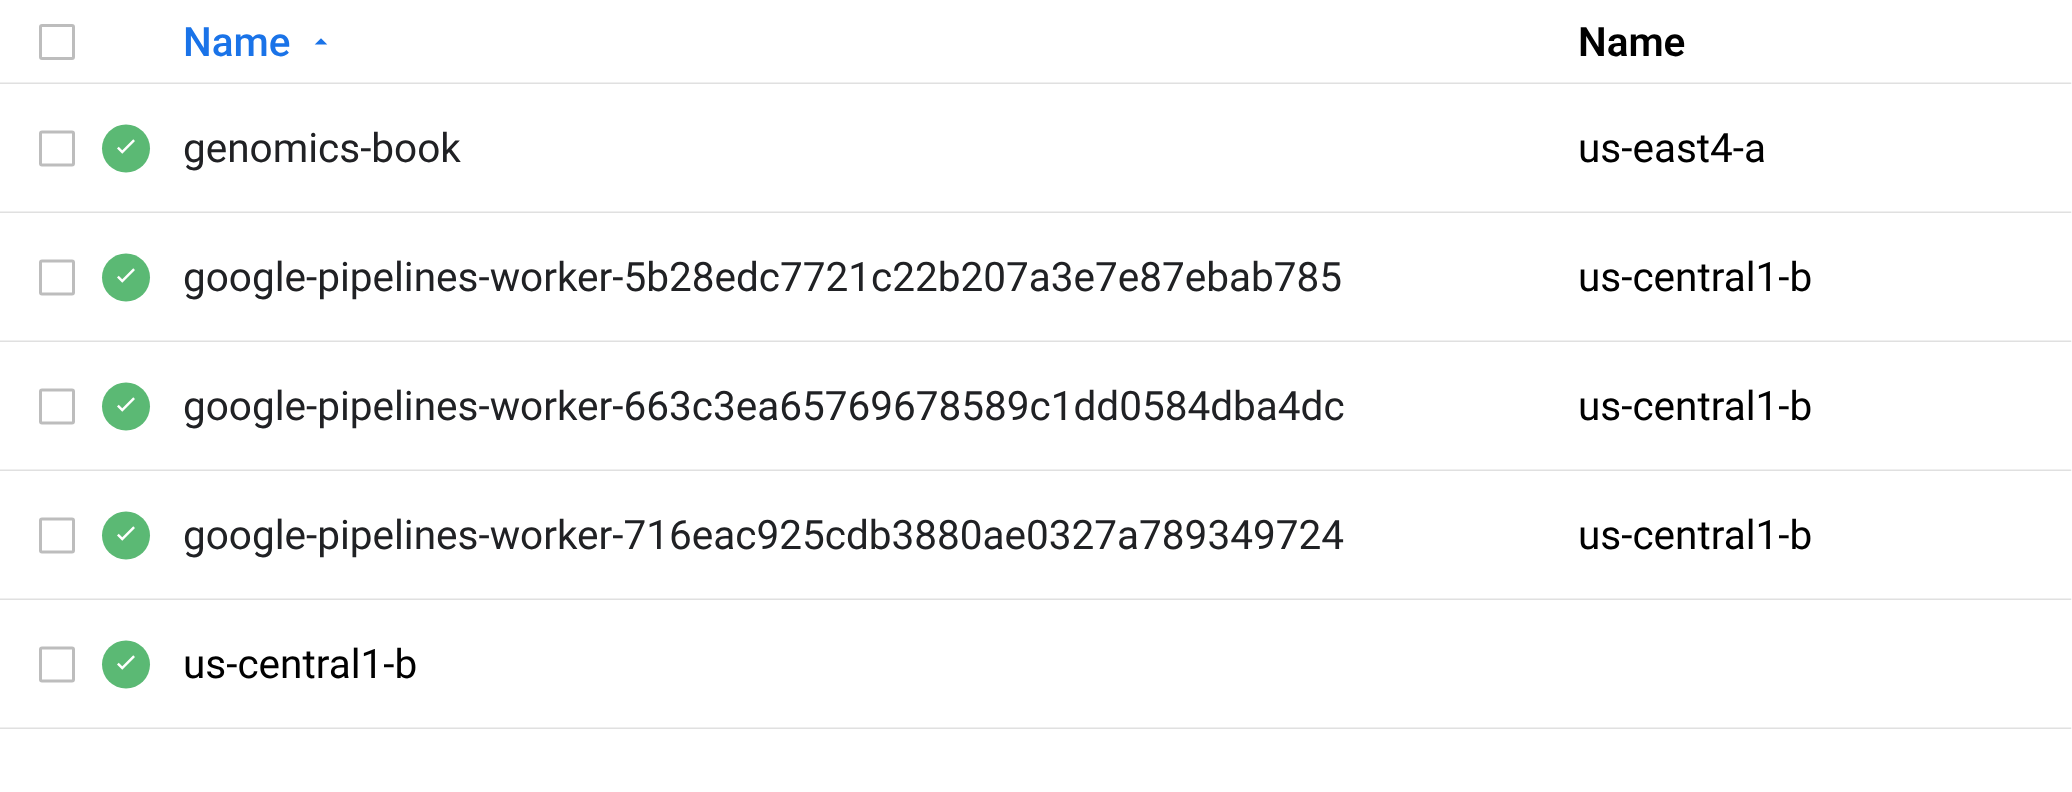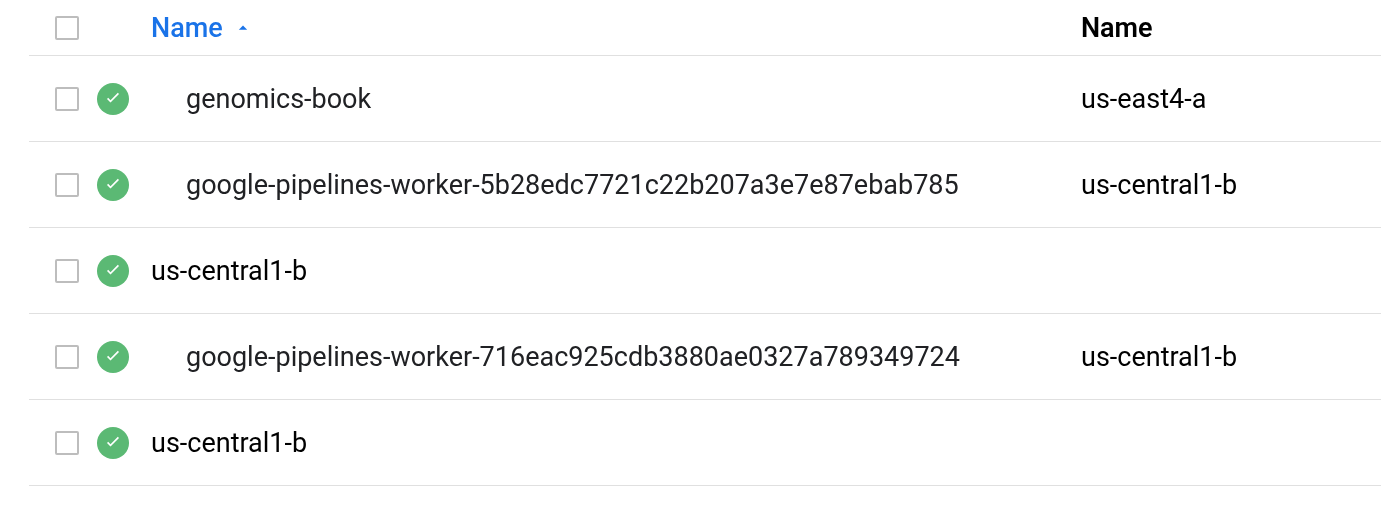--- a/index.html
+++ b/index.html
@@ -4,21 +4,21 @@
   <style>
     * { box-sizing: border-box; }
     body {
       margin: 0;
       padding: 0;
       font-family: Roboto, "Helvetica Neue", Arial, sans-serif;
       background: #fff;
       color: #202124;
       width: 1381px;
     }
-    .table { width: 100%; padding-left: 29px; }
+    .table { width: 100%; }
     .row {
       display: flex;
       align-items: center;
       border-bottom: 1px solid #e0e0e0;
       min-height: 86px;
       padding: 0 8px;
     }
     .header-row {
       min-height: 56px;
     }
@@ -74,21 +74,20 @@
       border-radius: 50%;
       background: #5bb974;
       display: inline-flex;
       align-items: center;
       justify-content: center;
     }
     .status-ok svg { display: block; }
     .name-link {
       color: #202124;
       text-decoration: none;
-      margin-left: 35px;
     }
   </style>
 </head>
 <body>
 
 <div class="table">
 
   <div class="row header-row">
     <div class="col-checkbox">
       <div class="checkbox"></div>
@@ -145,20 +144,23 @@
     <div class="col-checkbox">
       <div class="checkbox"></div>
     </div>
     <div class="col-status">
       <span class="status-ok">
         <svg width="20" height="20" viewBox="0 0 24 24" fill="#fff">
             <path d="M9 16.2l-4.2-4.2 1.4-1.4L9 13.4l8.8-8.8 1.4 1.4z"></path>
           </svg>
       </span>
     </div>
+    <div class="col-name">
+      <a href="#" class="name-link">google-pipelines-worker-663c3ea65769678589c1dd0584dba4dc</a>
+    </div>
     <div class="col-zone">us-central1-b</div>
   </div>
 
   <div class="row">
     <div class="col-checkbox">
       <div class="checkbox"></div>
     </div>
     <div class="col-status">
       <span class="status-ok">
         <svg width="20" height="20" viewBox="0 0 24 24" fill="#fff">

